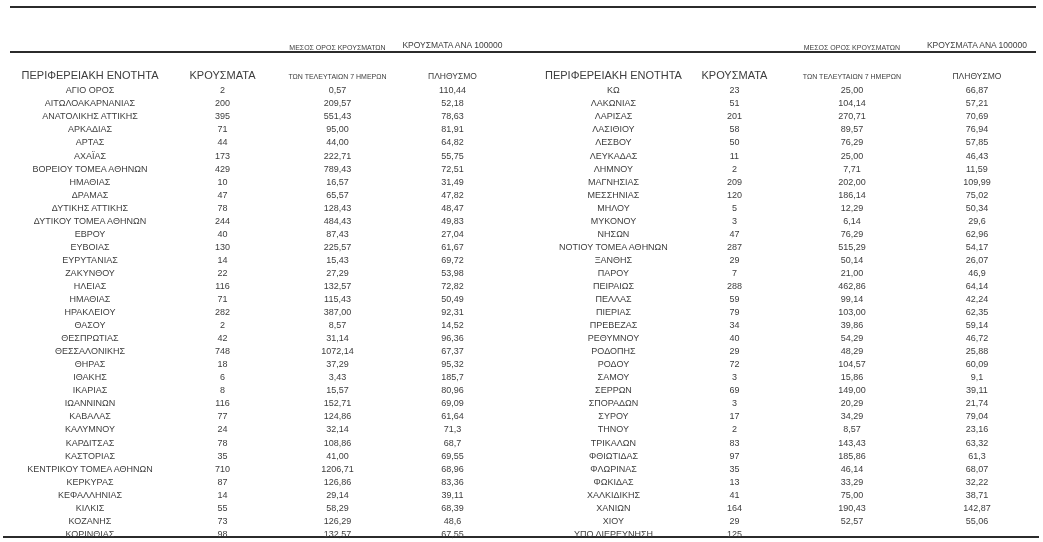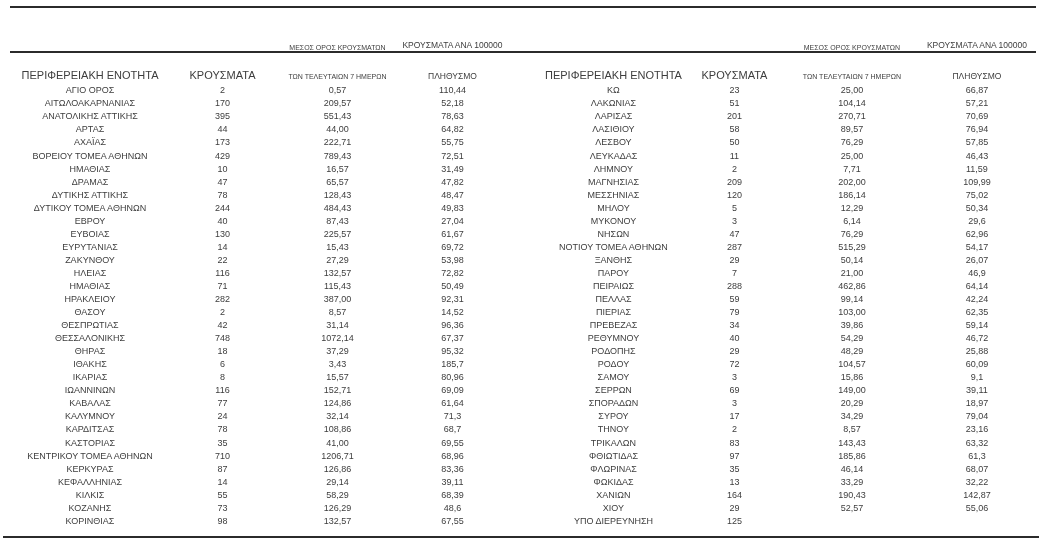--- a/index.html
+++ b/index.html
@@ -84,29 +84,35 @@
       </thead>
       <tbody>
           <tr>
             <td>ΑΓΙΟ ΟΡΟΣ</td>
             <td>2</td>
             <td>0,57</td>
             <td>110,44</td>
           </tr>
           <tr>
             <td>ΑΙΤΩΛΟΑΚΑΡΝΑΝΙΑΣ</td>
-            <td>170</td>
+            <td>200</td>
             <td>209,57</td>
             <td>52,18</td>
           </tr>
           <tr>
             <td>ΑΝΑΤΟΛΙΚΗΣ ΑΤΤΙΚΗΣ</td>
             <td>395</td>
             <td>551,43</td>
             <td>78,63</td>
+          </tr>
+          <tr>
+            <td>ΑΡΚΑΔΙΑΣ</td>
+            <td>71</td>
+            <td>95,00</td>
+            <td>81,91</td>
           </tr>
           <tr>
             <td>ΑΡΤΑΣ</td>
             <td>44</td>
             <td>44,00</td>
             <td>64,82</td>
           </tr>
           <tr>
             <td>ΑΧΑΪΑΣ</td>
             <td>173</td>
@@ -453,21 +459,21 @@
           <tr>
             <td>ΣΕΡΡΩΝ</td>
             <td>69</td>
             <td>149,00</td>
             <td>39,11</td>
           </tr>
           <tr>
             <td>ΣΠΟΡΑΔΩΝ</td>
             <td>3</td>
             <td>20,29</td>
-            <td>18,97</td>
+            <td>21,74</td>
           </tr>
           <tr>
             <td>ΣΥΡΟΥ</td>
             <td>17</td>
             <td>34,29</td>
             <td>79,04</td>
           </tr>
           <tr>
             <td>ΤΗΝΟΥ</td>
             <td>2</td>
@@ -492,20 +498,26 @@
             <td>46,14</td>
             <td>68,07</td>
           </tr>
           <tr>
             <td>ΦΩΚΙΔΑΣ</td>
             <td>13</td>
             <td>33,29</td>
             <td>32,22</td>
           </tr>
           <tr>
+            <td>ΧΑΛΚΙΔΙΚΗΣ</td>
+            <td>41</td>
+            <td>75,00</td>
+            <td>38,71</td>
+          </tr>
+          <tr>
             <td>ΧΑΝΙΩΝ</td>
             <td>164</td>
             <td>190,43</td>
             <td>142,87</td>
           </tr>
           <tr>
             <td>ΧΙΟΥ</td>
             <td>29</td>
             <td>52,57</td>
             <td>55,06</td>

